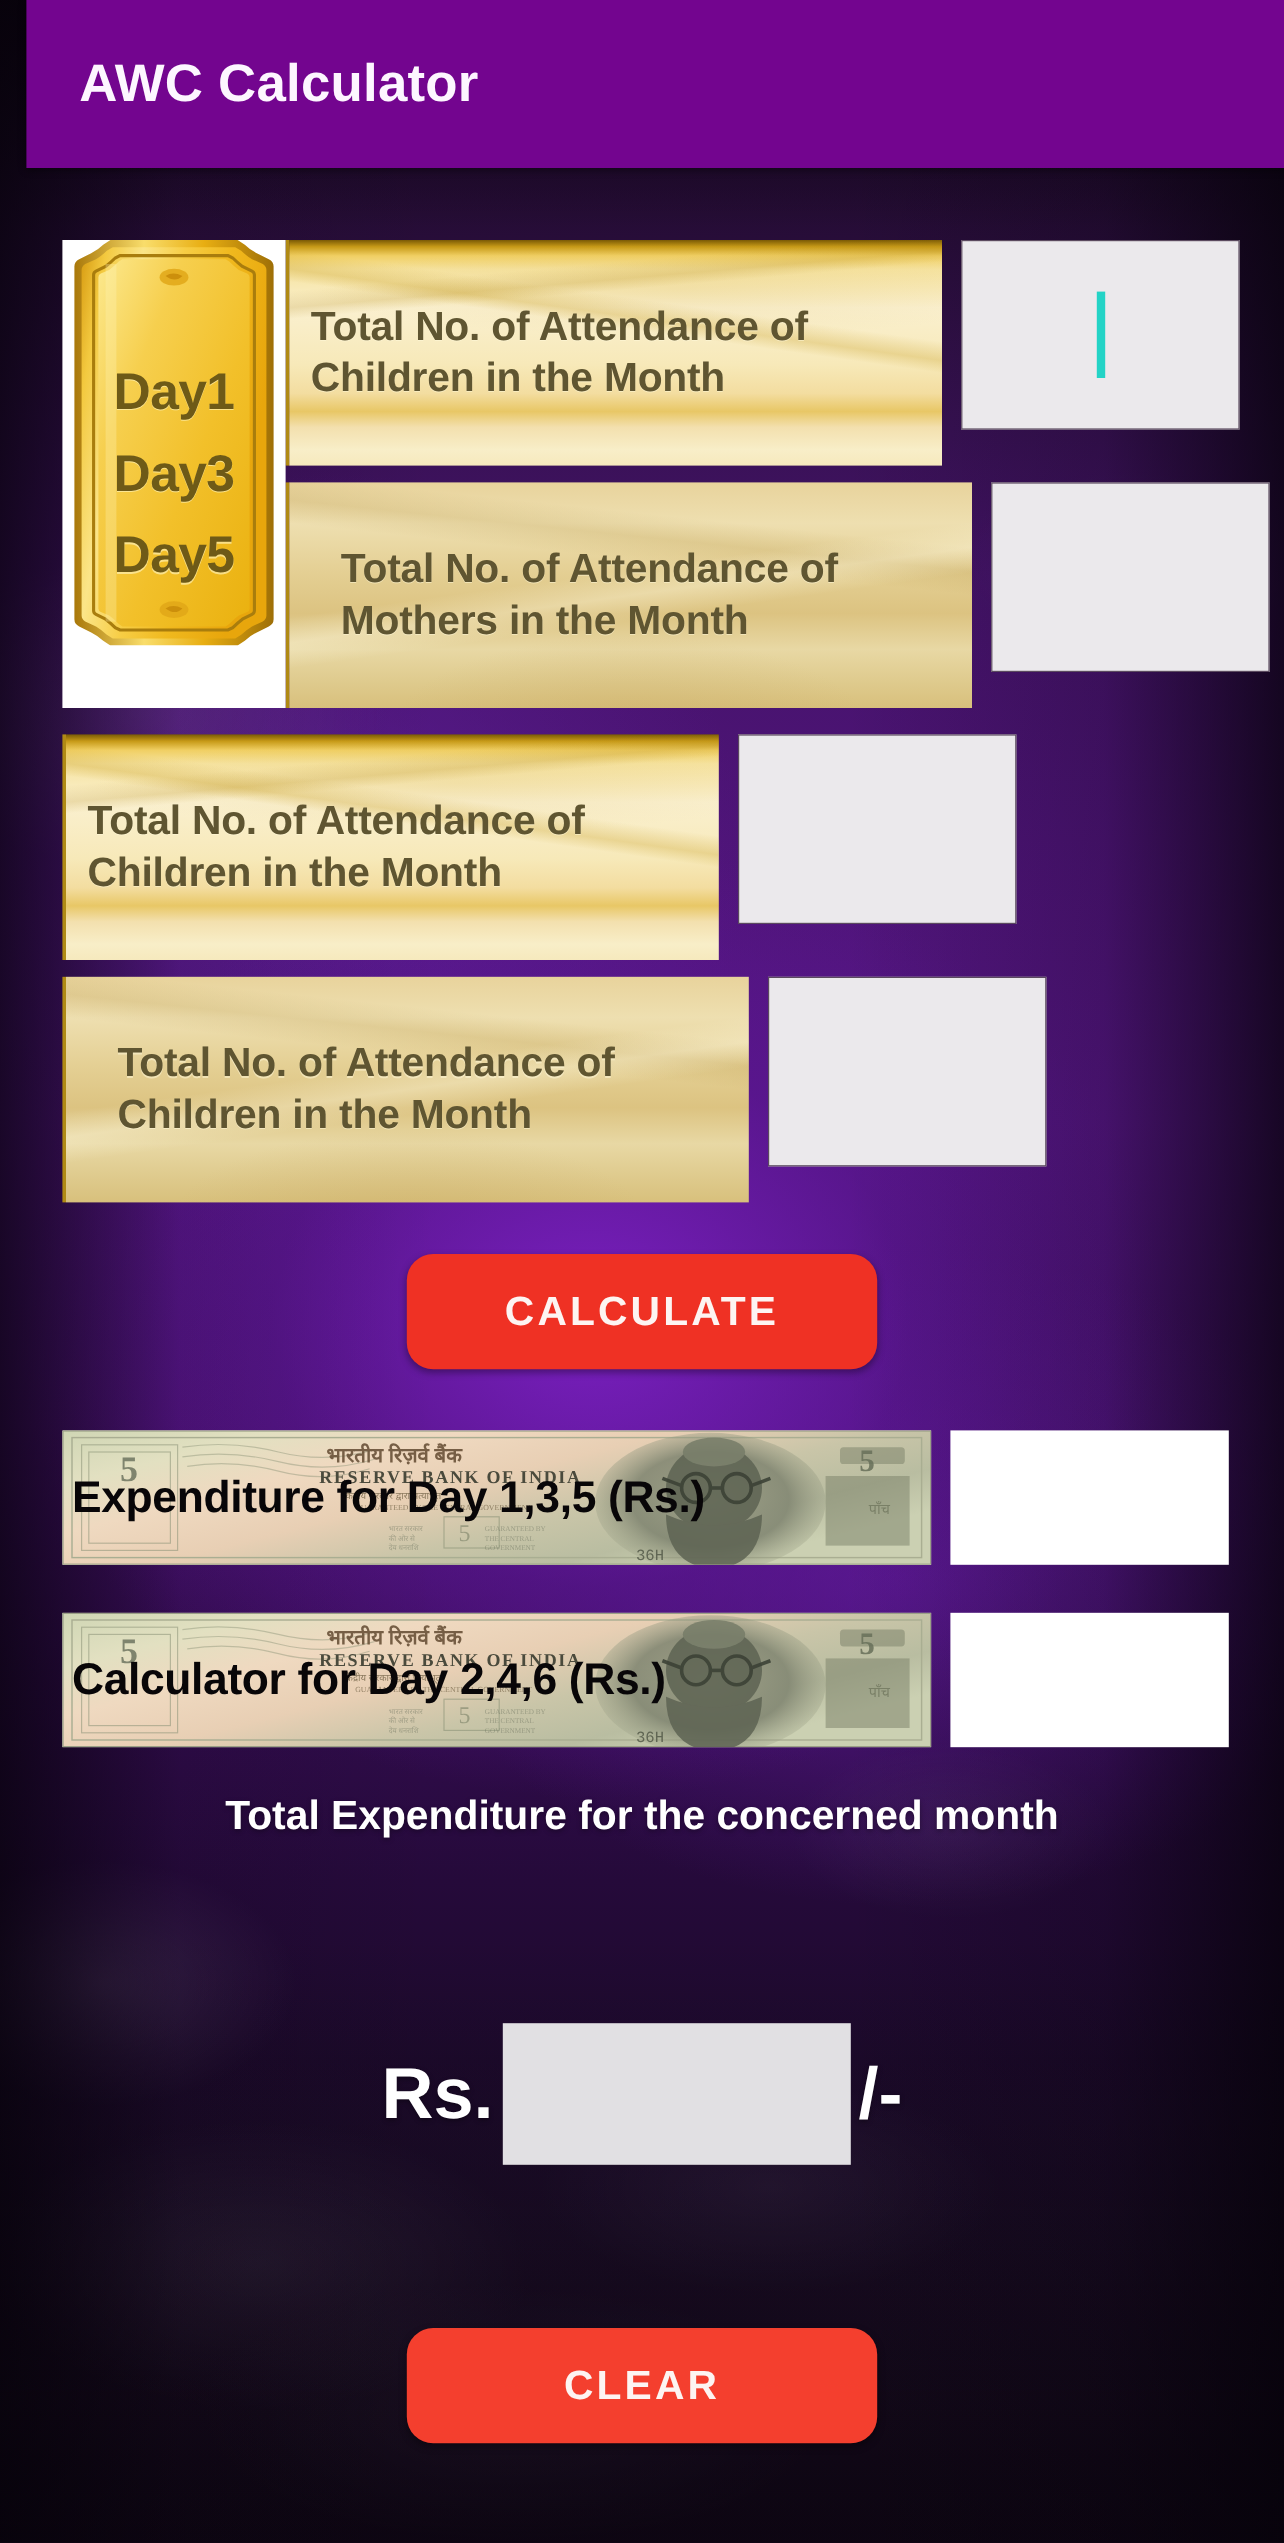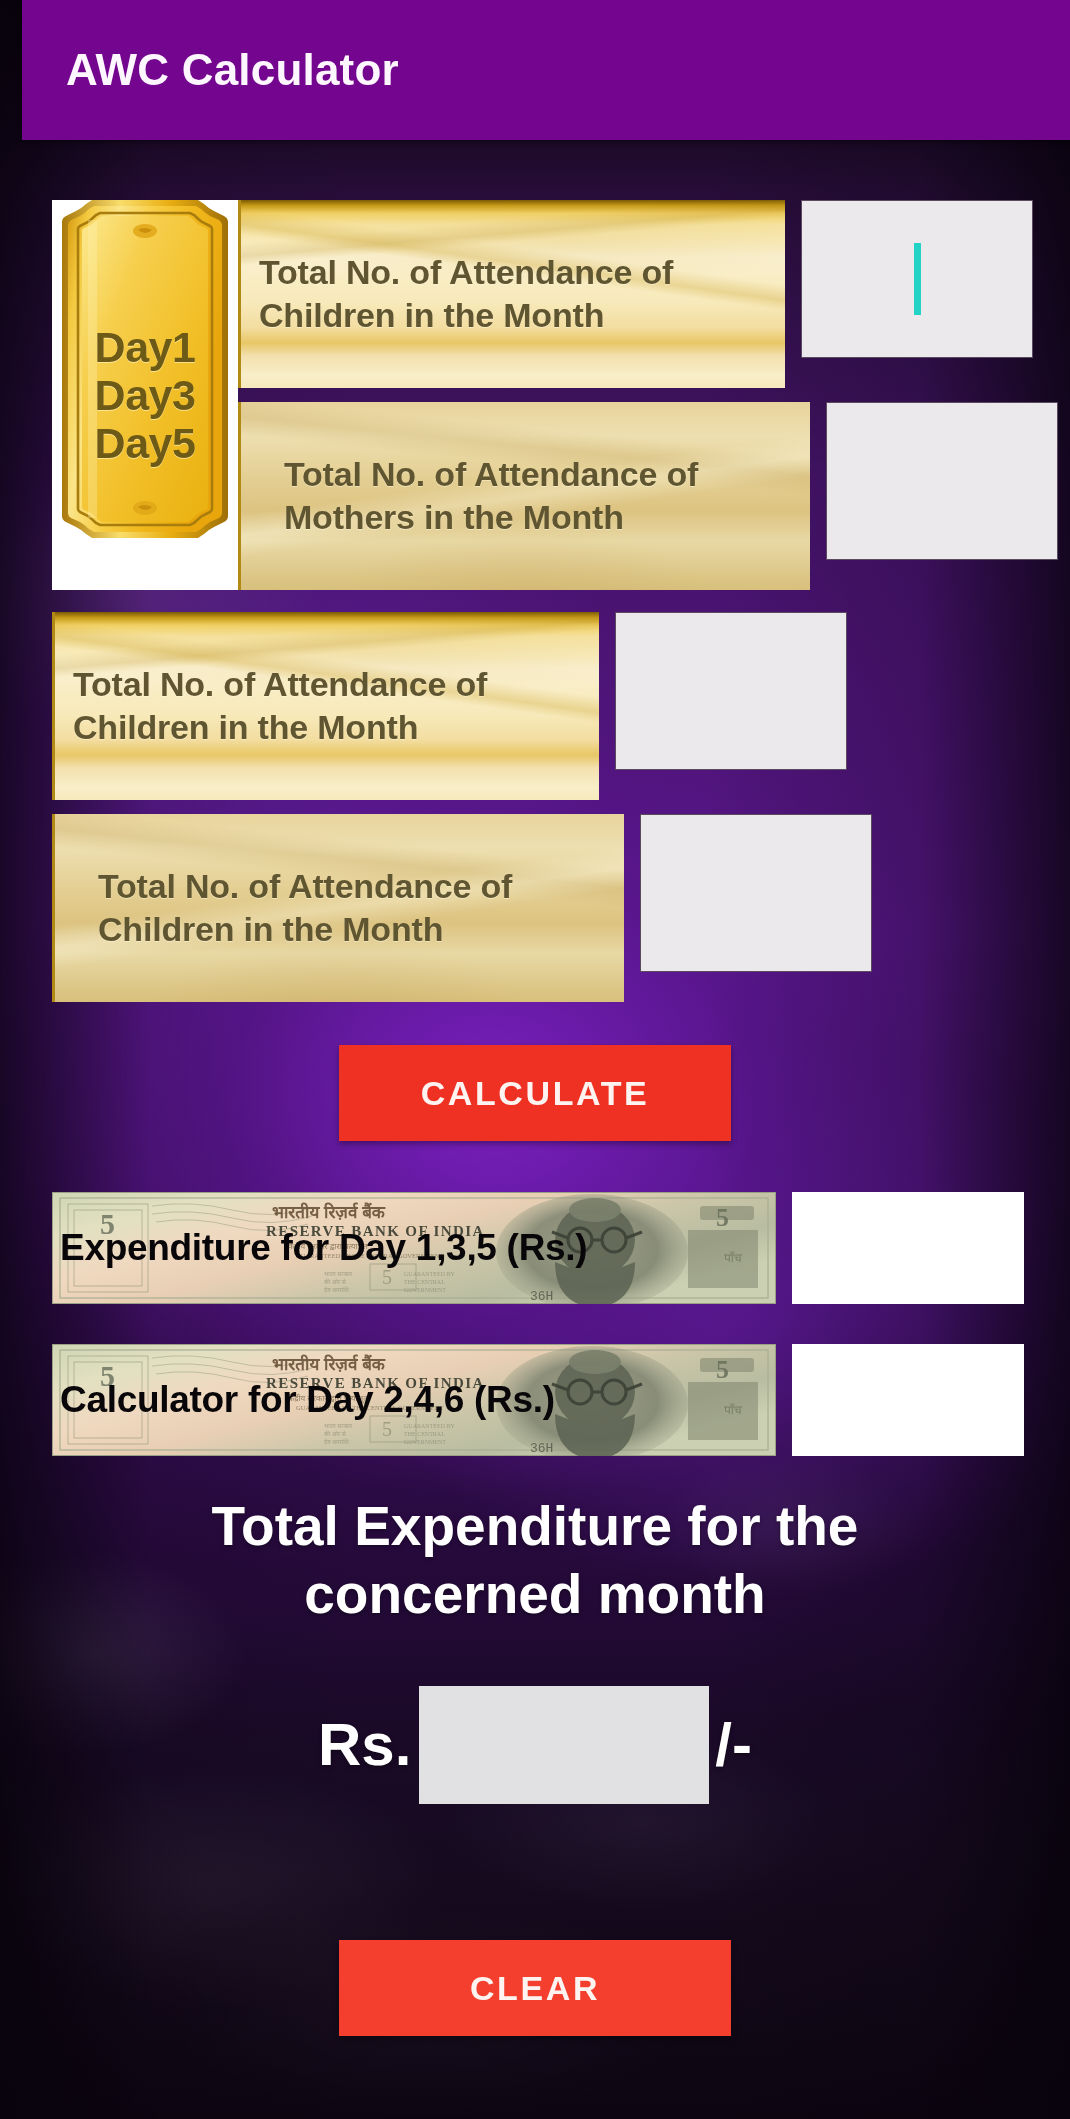--- a/index.html
+++ b/index.html
@@ -112,21 +112,21 @@
   }
   .plaque-svg { display:block; width:186px; }
   .plaque-days {
     position: absolute;
     left: 0; right: 0;
     top: 0; bottom: 0;
     display: flex;
     flex-direction: column;
     align-items: center;
     justify-content: center;
-    gap: 0;
+    gap: 20px;
     pointer-events: none;
   }
   .plaque-day {
     font-size: 43px;
     font-weight: 700;
     color: #6e5a17;
     line-height: 1.12;
     text-shadow: 0 1px 0 rgba(255,245,190,.65);
     letter-spacing: -.5px;
   }
@@ -216,21 +216,21 @@
 
   
   .btn {
     position: absolute;
     left: 50%;
     transform: translateX(-50%);
     width: 392px;
     height: 96px;
     background: #ef3124;
     border: none;
-    border-radius: 0;
+    border-radius: 22px;
     color: #fdf4f2;
     font-family: "Liberation Sans", sans-serif;
     font-size: 34px;
     font-weight: 700;
     letter-spacing: 2.6px;
     cursor: pointer;
     box-shadow: 0 3px 6px rgba(0,0,0,.35);
   }
   .btn-calculate { top: 905px; }
   .btn-clear     { top: 1800px; background:#f43f2e; }
@@ -276,21 +276,21 @@
     box-sizing: border-box;
   }
 
   
   .total-title {
     position: absolute;
     left: 0; right: 0;
     top: 1352px;
     text-align: center;
     color: #ffffff;
-    font-size: 55px;
+    font-size: 34px;
     font-weight: 700;
     line-height: 1.24;
     padding: 0 120px;
     box-sizing: border-box;
     text-shadow: 0 2px 4px rgba(0,0,0,.35);
   }
   .total-row {
     position: absolute;
     left: 0; right: 0;
     top: 1546px;

